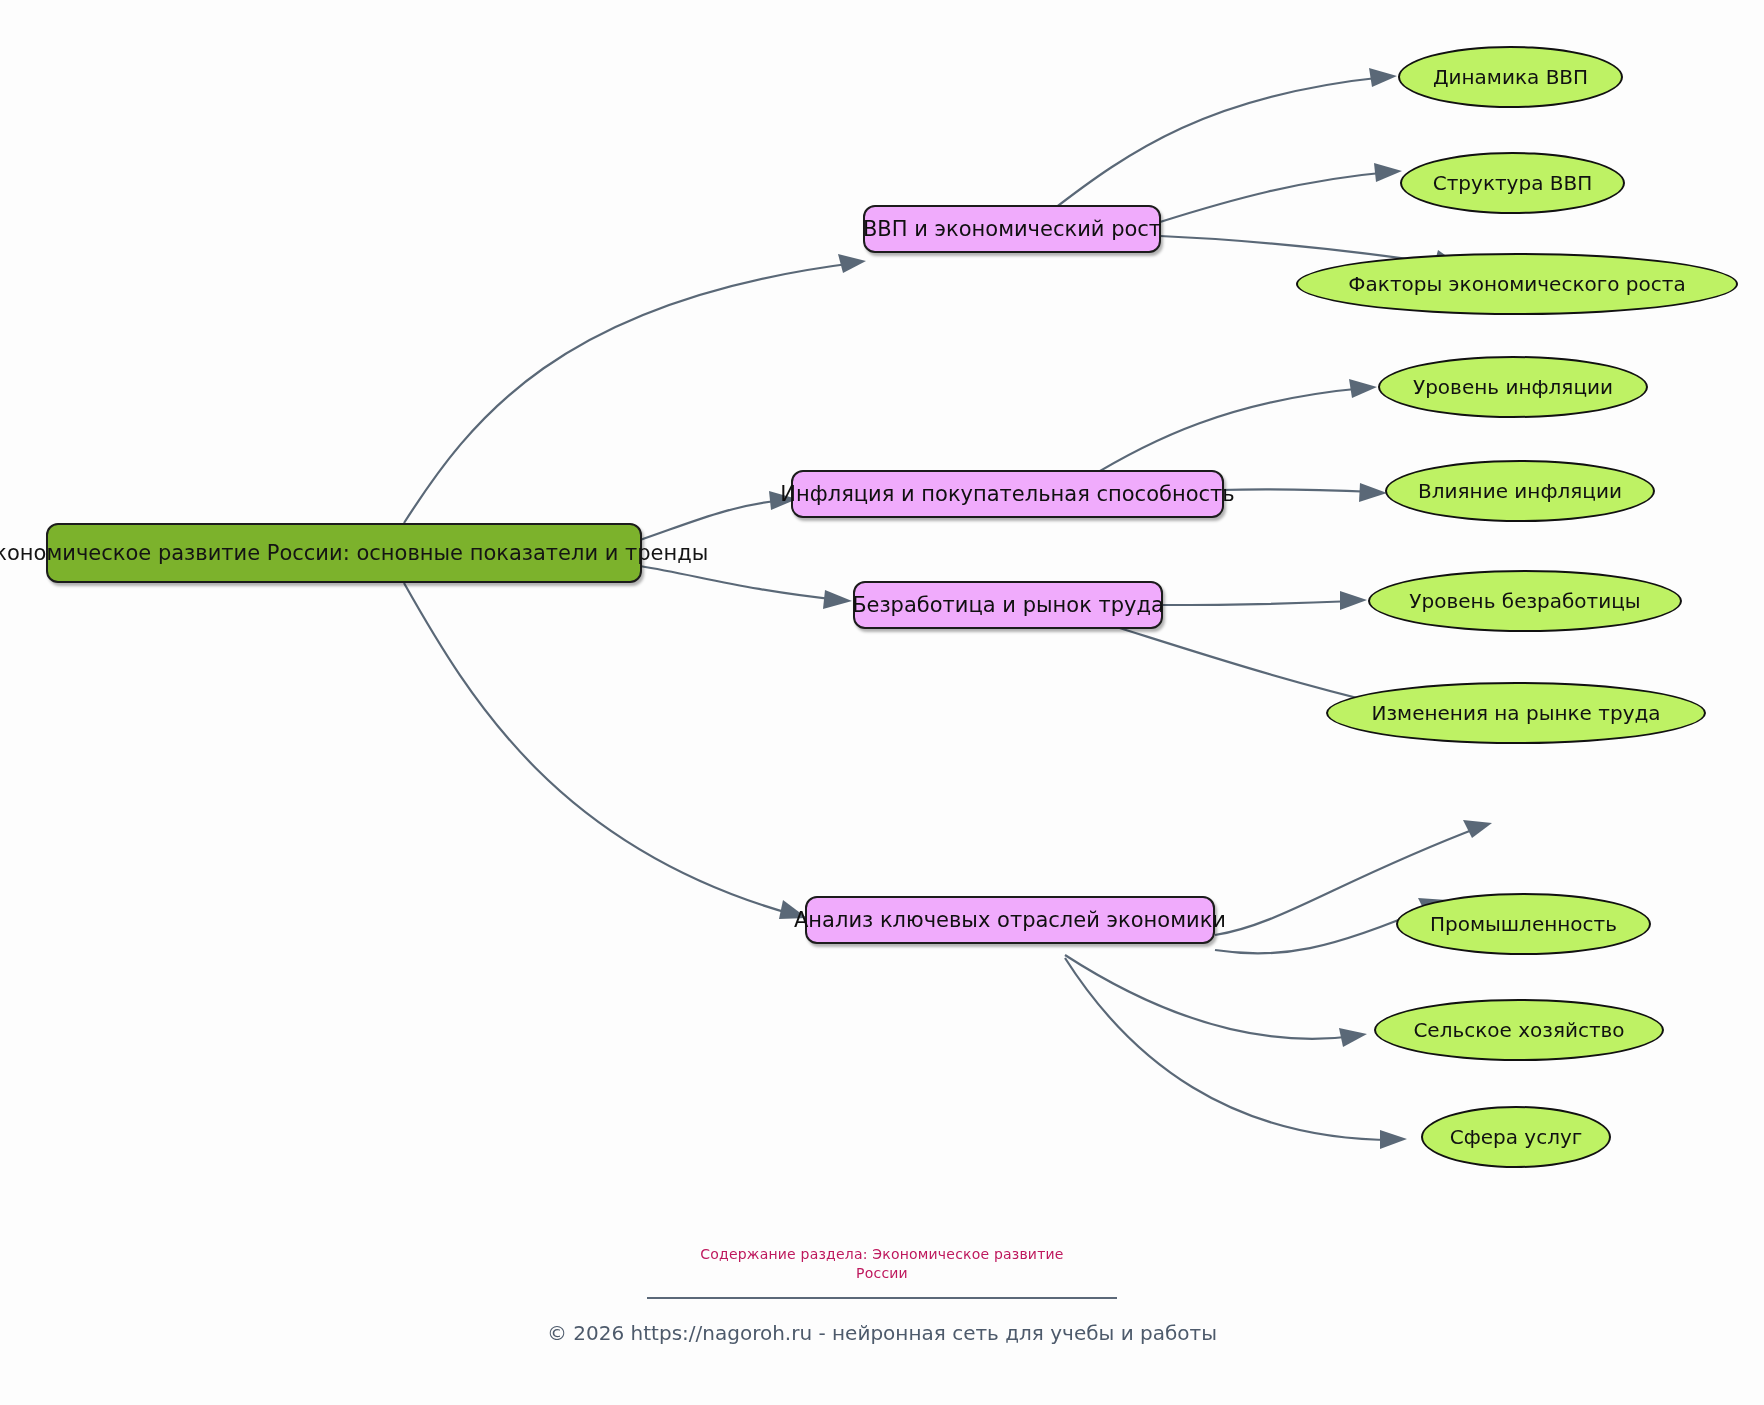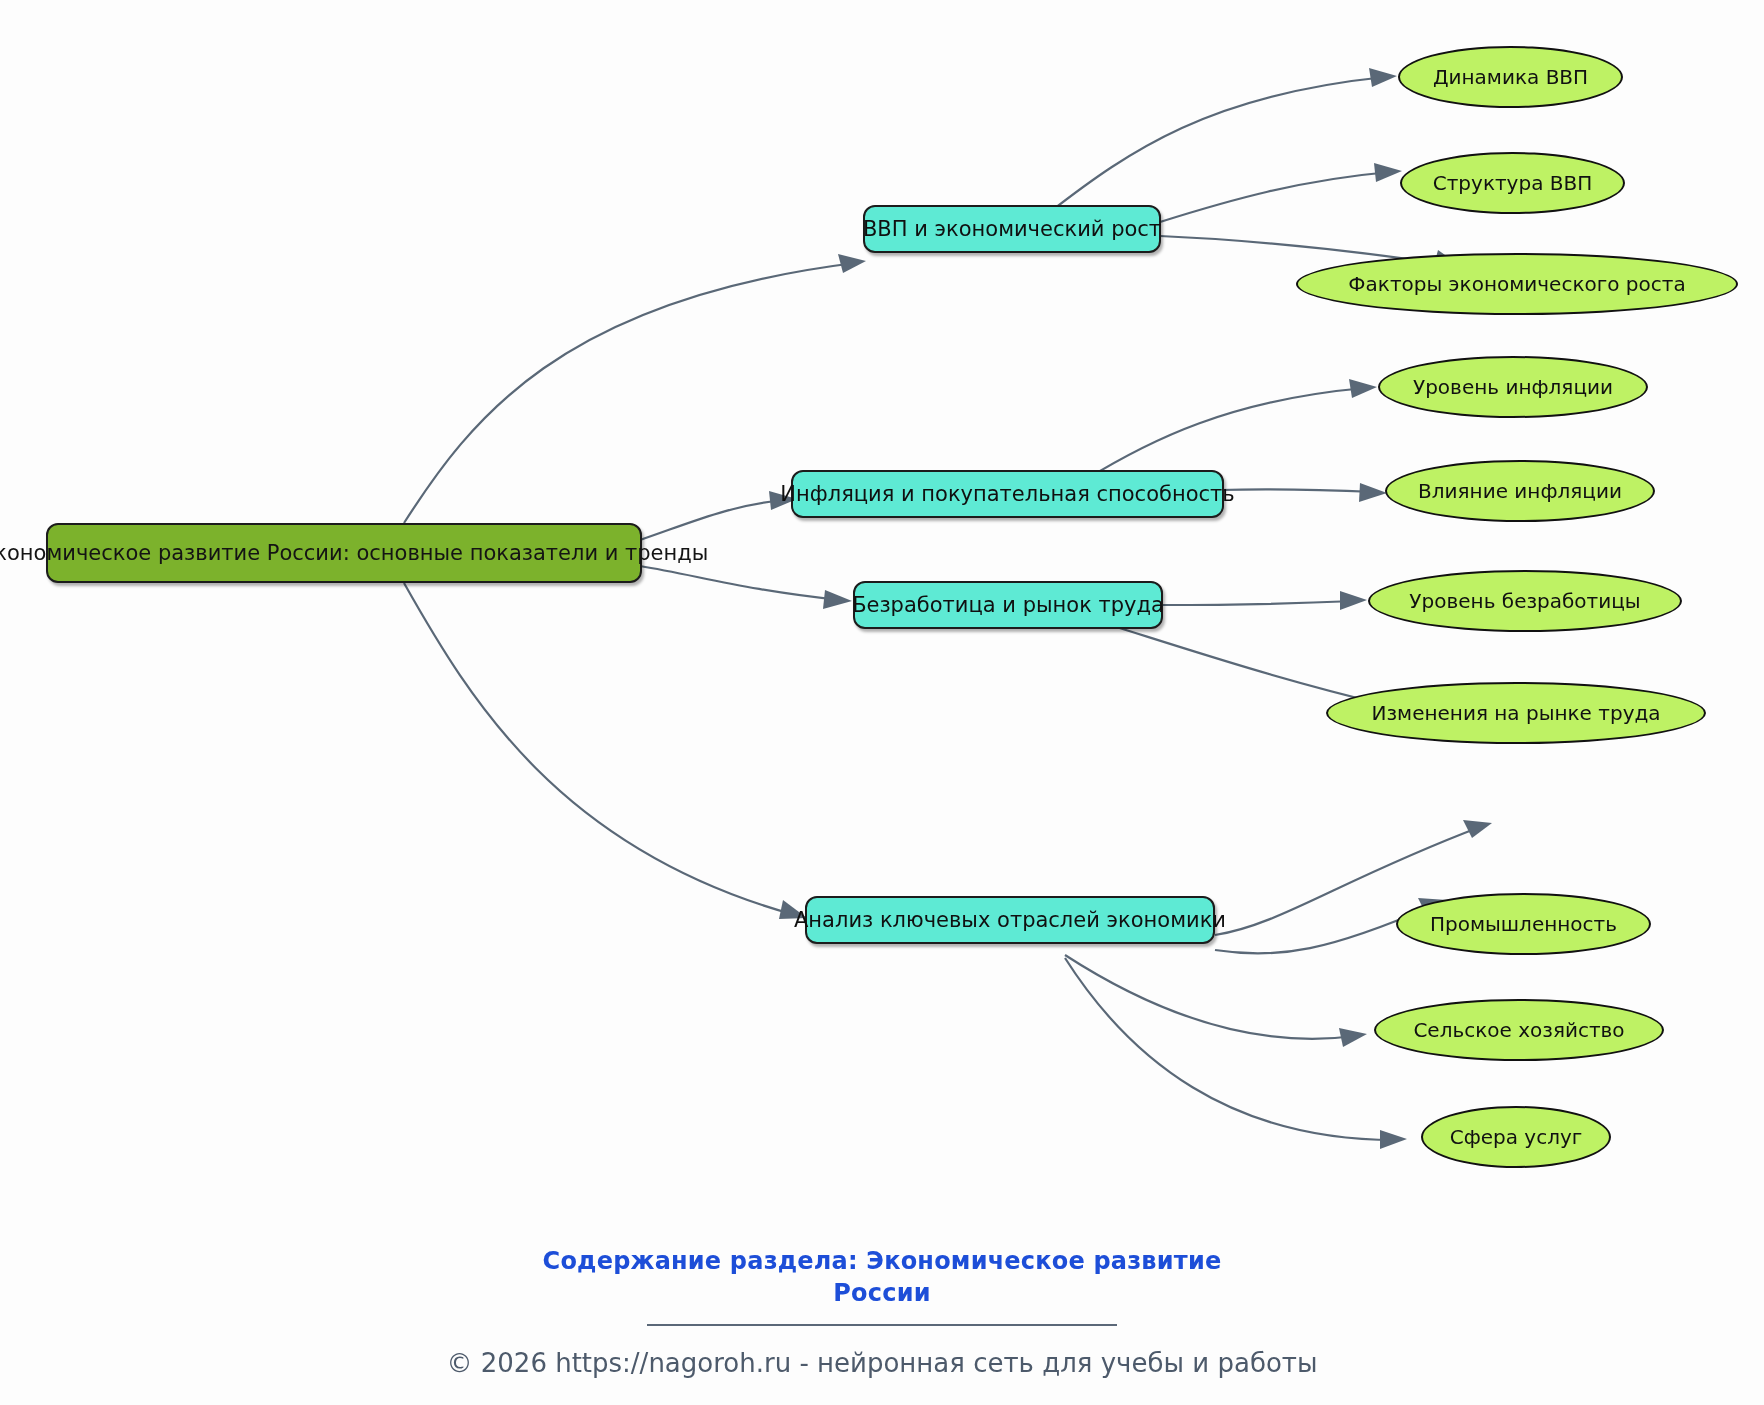--- a/index.html
+++ b/index.html
@@ -46,55 +46,55 @@
   }
   .node-root {
     background: #7cb22c;
     border: 2px solid #1c1c1c;
     border-radius: 12px;
     color: #141414;
     font-size: 21px;
     box-shadow: 2px 3px 3px rgba(0,0,0,0.30);
   }
   .node-branch {
-    background: #5eead4;
+    background: #f0abfc;
     border: 2px solid #1c1c1c;
     border-radius: 12px;
     color: #101010;
     font-size: 21px;
     box-shadow: 2px 3px 3px rgba(0,0,0,0.30);
   }
   .node-leaf {
     background: #bef264;
     border: 2px solid #111111;
     border-radius: 50%;
     color: #111111;
     font-size: 20px;
   }
   .footer {
     position: absolute;
     left: 0;
     width: 1764px;
     text-align: center;
   }
   .footer-title {
-    font-size: 24px;
-    font-weight: bold;
-    color: #1d4ed8;
+    font-size: 14px;
+    font-weight: normal;
+    color: #be185d;
     line-height: 1.35;
     letter-spacing: 0.2px;
   }
   .footer-rule {
     width: 470px;
     height: 0;
     border-top: 2px solid #5b6878;
     margin: 14px auto 0 auto;
   }
   .footer-copy {
-    font-size: 26px;
+    font-size: 20px;
     color: #4d5a6b;
     margin-top: 22px;
   }
 </style>
 </head>
 <body>
 
 <div id="canvas">
 
   <svg id="edges" viewBox="0 0 1764 1405">

